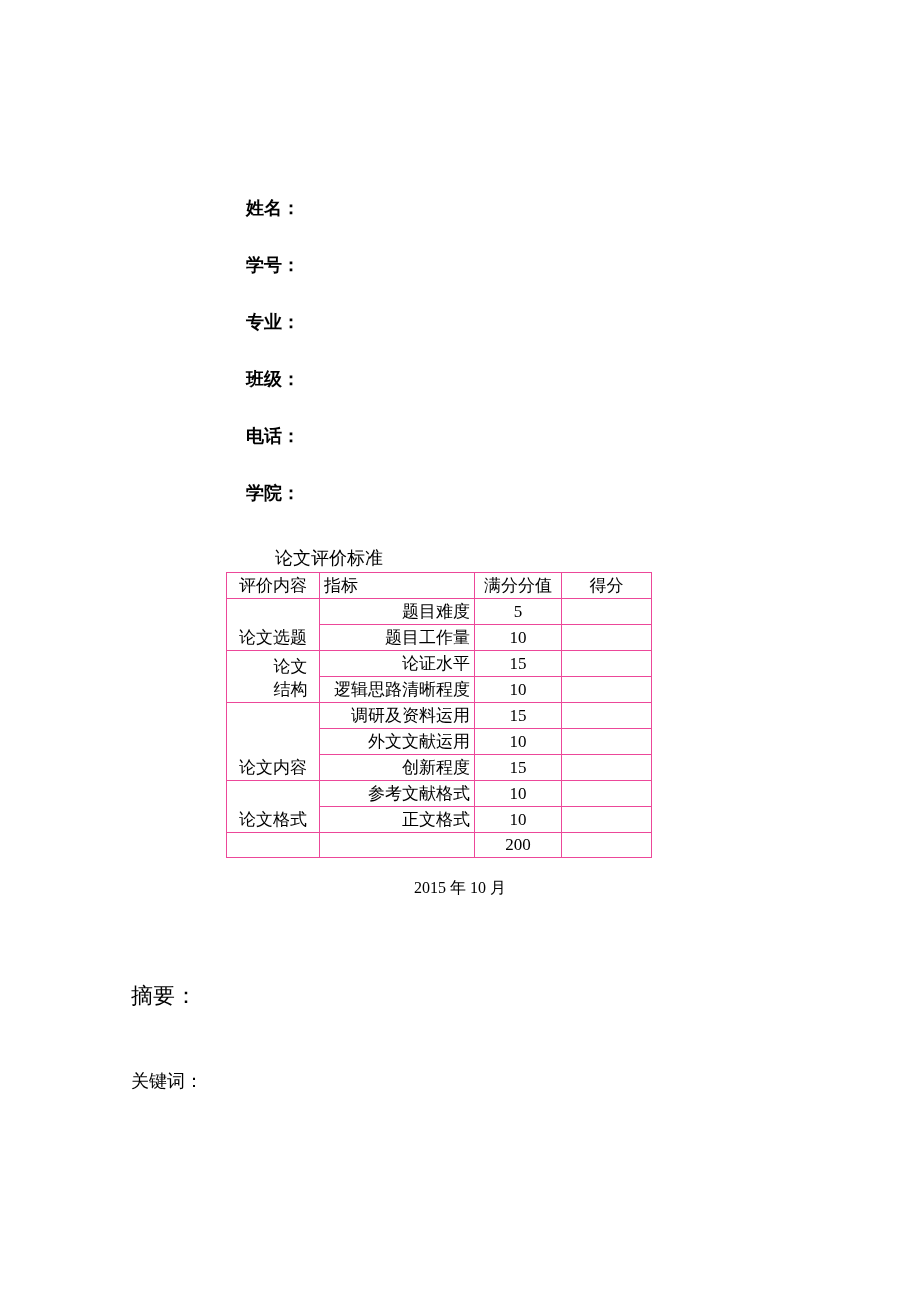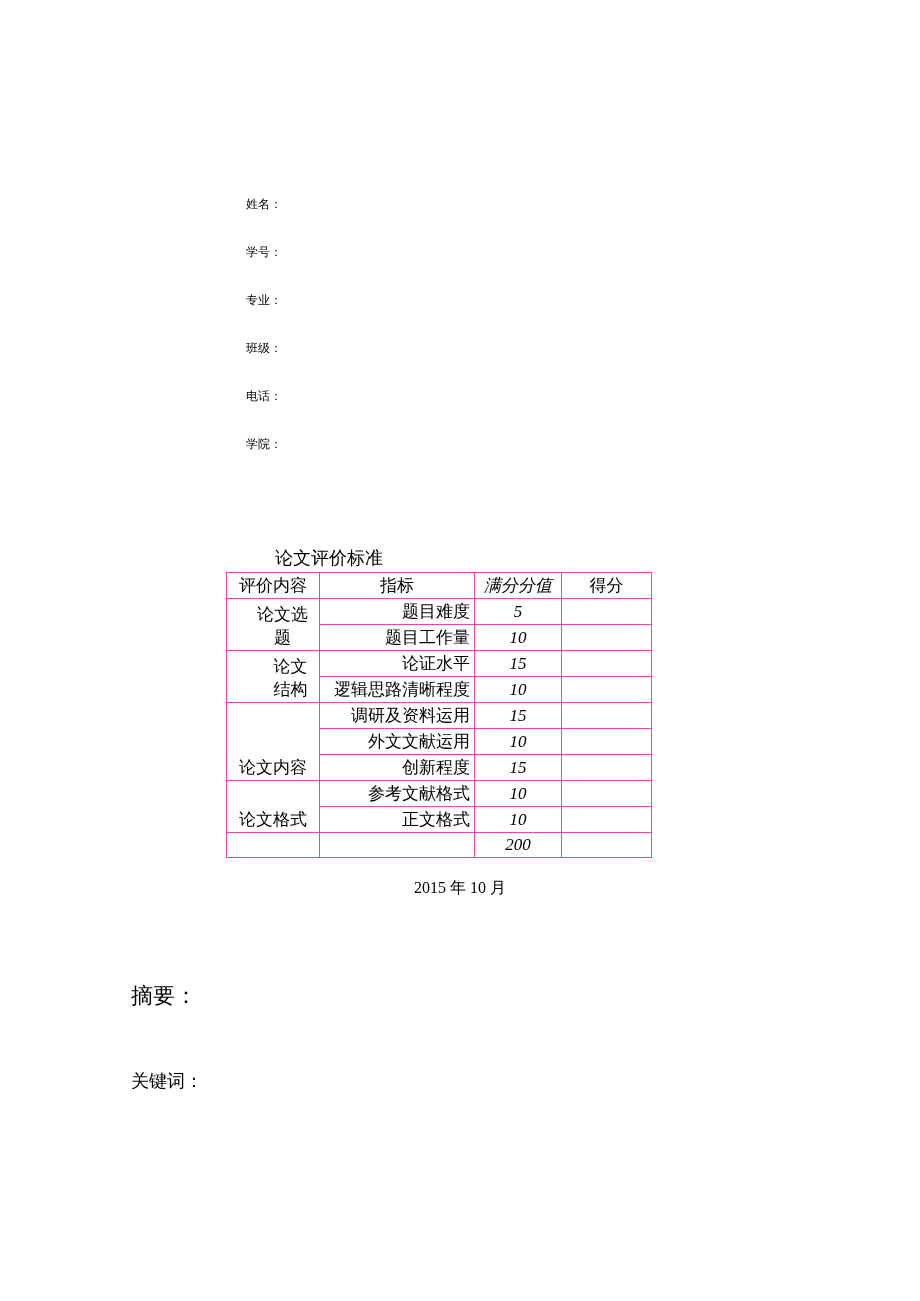--- a/index.html
+++ b/index.html
@@ -14,24 +14,24 @@
       font-family: "SimSun", "宋体", serif;
       color: #000000;
       position: relative;
     }
     .info-section {
       position: absolute;
       top: 195px;
       left: 246px;
     }
     .info-row {
-      font-size: 12px;
+      font-size: 18px;
       line-height: 1.5;
       margin-bottom: 30px;
-      font-weight: normal;
+      font-weight: bold;
     }
     .table-title {
       position: absolute;
       top: 546px;
       left: 275px;
       font-size: 18px;
     }
     .eval-table {
       position: absolute;
       top: 572px;
@@ -50,31 +50,30 @@
       text-align: center;
     }
     .col2 {
       width: 155px;
       text-align: right;
       padding-left: 4px;
     }
     .col3 {
       width: 87px;
       text-align: center;
-      font-style: italic;
     }
     .col4 {
       width: 90px;
       text-align: center;
     }
     .header-row td {
       text-align: center;
     }
     .col2.header-cell {
-      text-align: center;
+      text-align: left;
       margin-top: 12px;
     }
     .date-line {
       position: absolute;
       top: 878px;
       left: 0;
       width: 920px;
       text-align: center;
       font-size: 16px;
     }
@@ -108,21 +107,21 @@
 <table class="eval-table">
   <tbody>
       <tr class="header-row">
     <td class="col1 header-cell">评价内容</td>
     <td class="col2 header-cell">指标</td>
     <td class="col3 header-cell">满分分值</td>
     <td class="col4 header-cell">得分</td>
   </tr>
 
   <tr>
-    <td class="col1" rowspan="2" style="vertical-align: bottom; padding-left: 23px;">论文选题</td>
+    <td class="col1" rowspan="2" style="vertical-align: bottom;">论文选题</td>
     <td class="col2">题目难度</td>
     <td class="col3">5</td>
     <td class="col4"></td>
   </tr>
   <tr>
     <td class="col2">题目工作量</td>
     <td class="col3">10</td>
     <td class="col4"></td>
   </tr>
 

